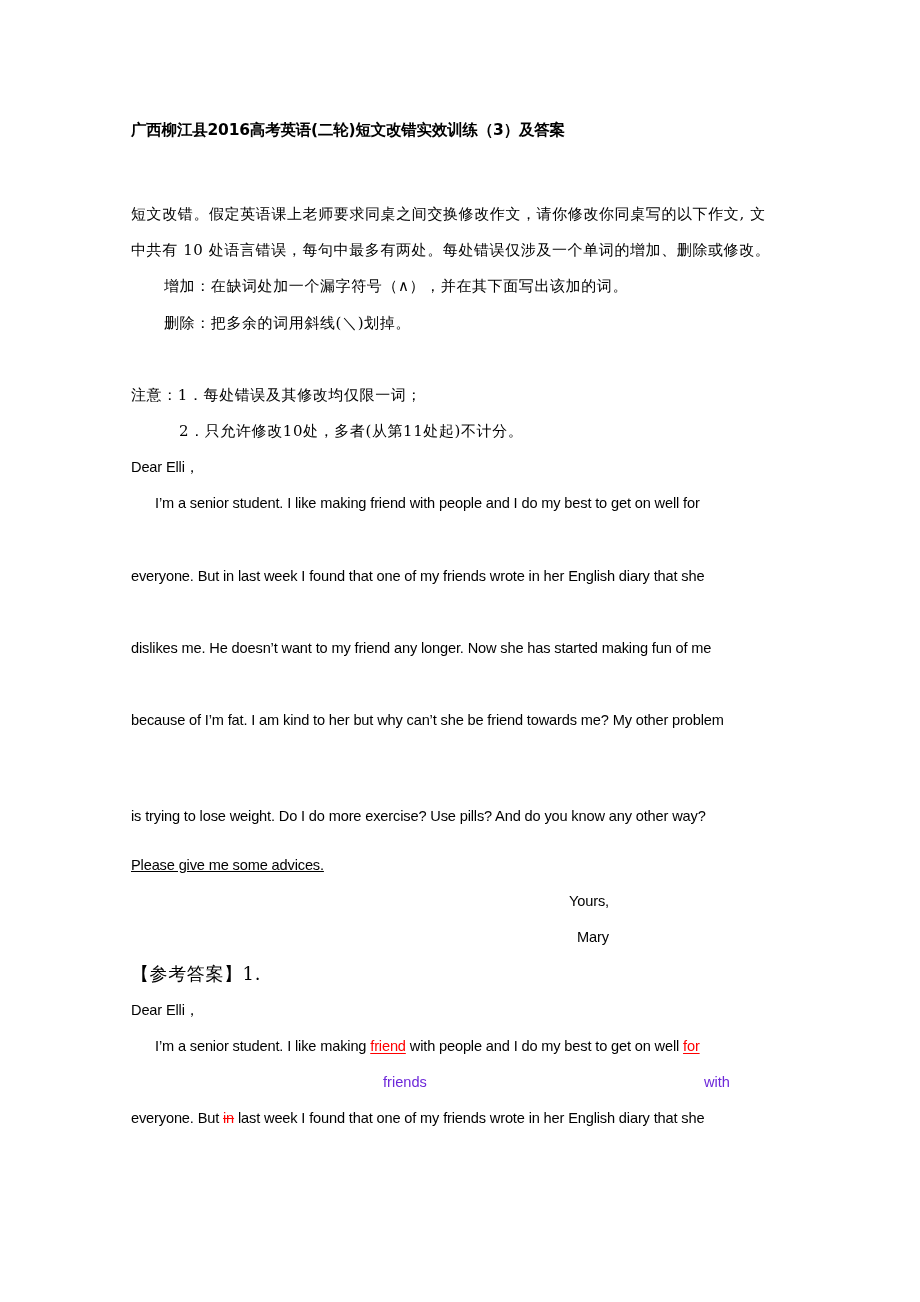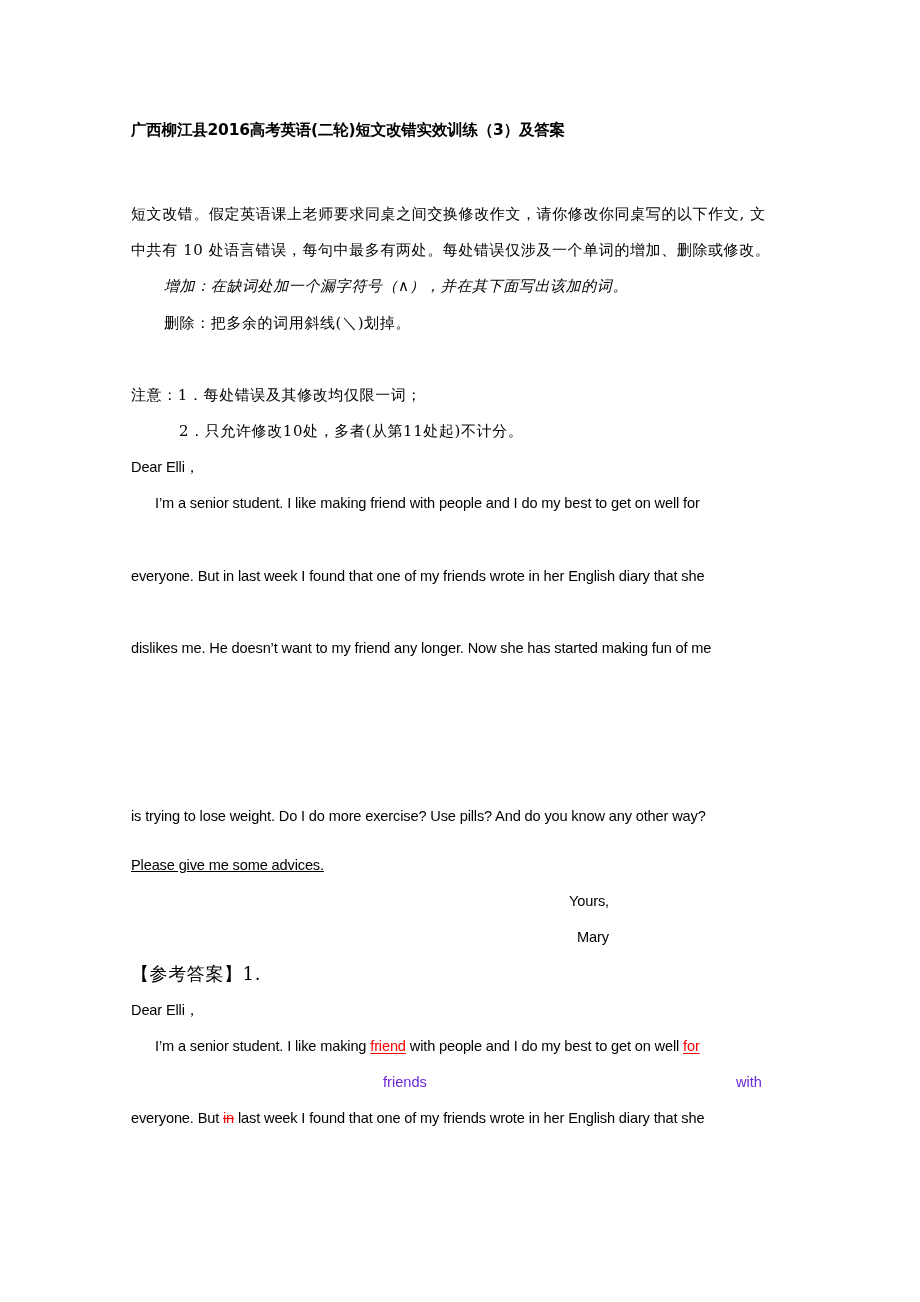--- a/index.html
+++ b/index.html
@@ -64,43 +64,44 @@
   </style>
 </head>
 <body>
 
 <div class="page">
 
   <div class="line title" style="left:131px; top:120px;">广西柳江县2016高考英语(二轮)短文改错实效训练（3）及答案</div>
 
   <div class="line cn" style="left:131px; top:204px;">短文改错。假定英语课上老师要求同桌之间交换修改作文，请你修改你同桌写的以下作文, 文</div>
   <div class="line cn" style="left:131px; top:240px;">中共有 10 处语言错误，每句中最多有两处。每处错误仅涉及一个单词的增加、删除或修改。</div>
-  <div class="line cn" style="left:164px; top:276px;font-style:italic;">增加：在缺词处加一个漏字符号（∧），并在其下面写出该加的词。</div>
+  <div class="line cn" style="left:164px; top:276px;">增加：在缺词处加一个漏字符号（∧），并在其下面写出该加的词。</div>
   <div class="line cn" style="left:164px; top:313px;">删除：把多余的词用斜线(＼)划掉。</div>
   <div class="line cn" style="left:131px; top:385px;">注意：1．每处错误及其修改均仅限一词；</div>
   <div class="line cn" style="left:179px; top:421px;">2．只允许修改10处，多者(从第11处起)不计分。</div>
 
   <div class="line en" style="left:131px; top:457px;">Dear Elli，</div>
   <div class="line en" style="left:155px; top:493px;">I’m a senior student. I like making friend with people and I do my best to get on well for</div>
   <div class="line en" style="left:131px; top:566px;">everyone. But in last week I found that one of my friends wrote in her English diary that she</div>
   <div class="line en" style="left:131px; top:638px;">dislikes me. He doesn’t want to my friend any longer. Now she has started making fun of me</div>
+  <div class="line en" style="left:131px; top:710px;">because of I’m fat. I am kind to her but why can’t she be friend towards me? My other problem</div>
   <div class="line en" style="left:131px; top:806px;text-align:right;">is trying to lose weight. Do I do more exercise? Use pills? And do you know any other way?</div>
   <div class="line en" style="left:131px; top:855px;text-decoration:underline;">Please give me some advices.</div>
   <div class="line en" style="left:569px; top:891px;">Yours,</div>
   <div class="line en" style="left:577px; top:927px;">Mary</div>
 
   <div class="line en" style="left:131px; top:964px;">
     <span class="cn" style="font-size:18px; letter-spacing:0.6px;">【参考答案】1.</span>
   </div>
   <div class="line en" style="left:131px; top:1000px;">Dear Elli，</div>
 
   <div class="line en" style="left:155px; top:1036px;">
     <span>I’m a senior student. I like making </span><span class="red underline">friend</span><span> with people and I do my best to get on well </span><span class="red underline">for</span>
   </div>
 
   <div class="correction" style="left:383px; top:1072px;">friends</div>
-  <div class="correction" style="left:704px; top:1072px;margin-left:32px;">with</div>
+  <div class="correction" style="left:704px; top:1072px;">with</div>
 
   <div class="line en" style="left:131px; top:1108px;">
     <span>everyone. But </span><span class="red strike">in</span><span> last week I found that one of my friends wrote in her English diary that she</span>
   </div>
 
 </div>
 
 </body></html>

